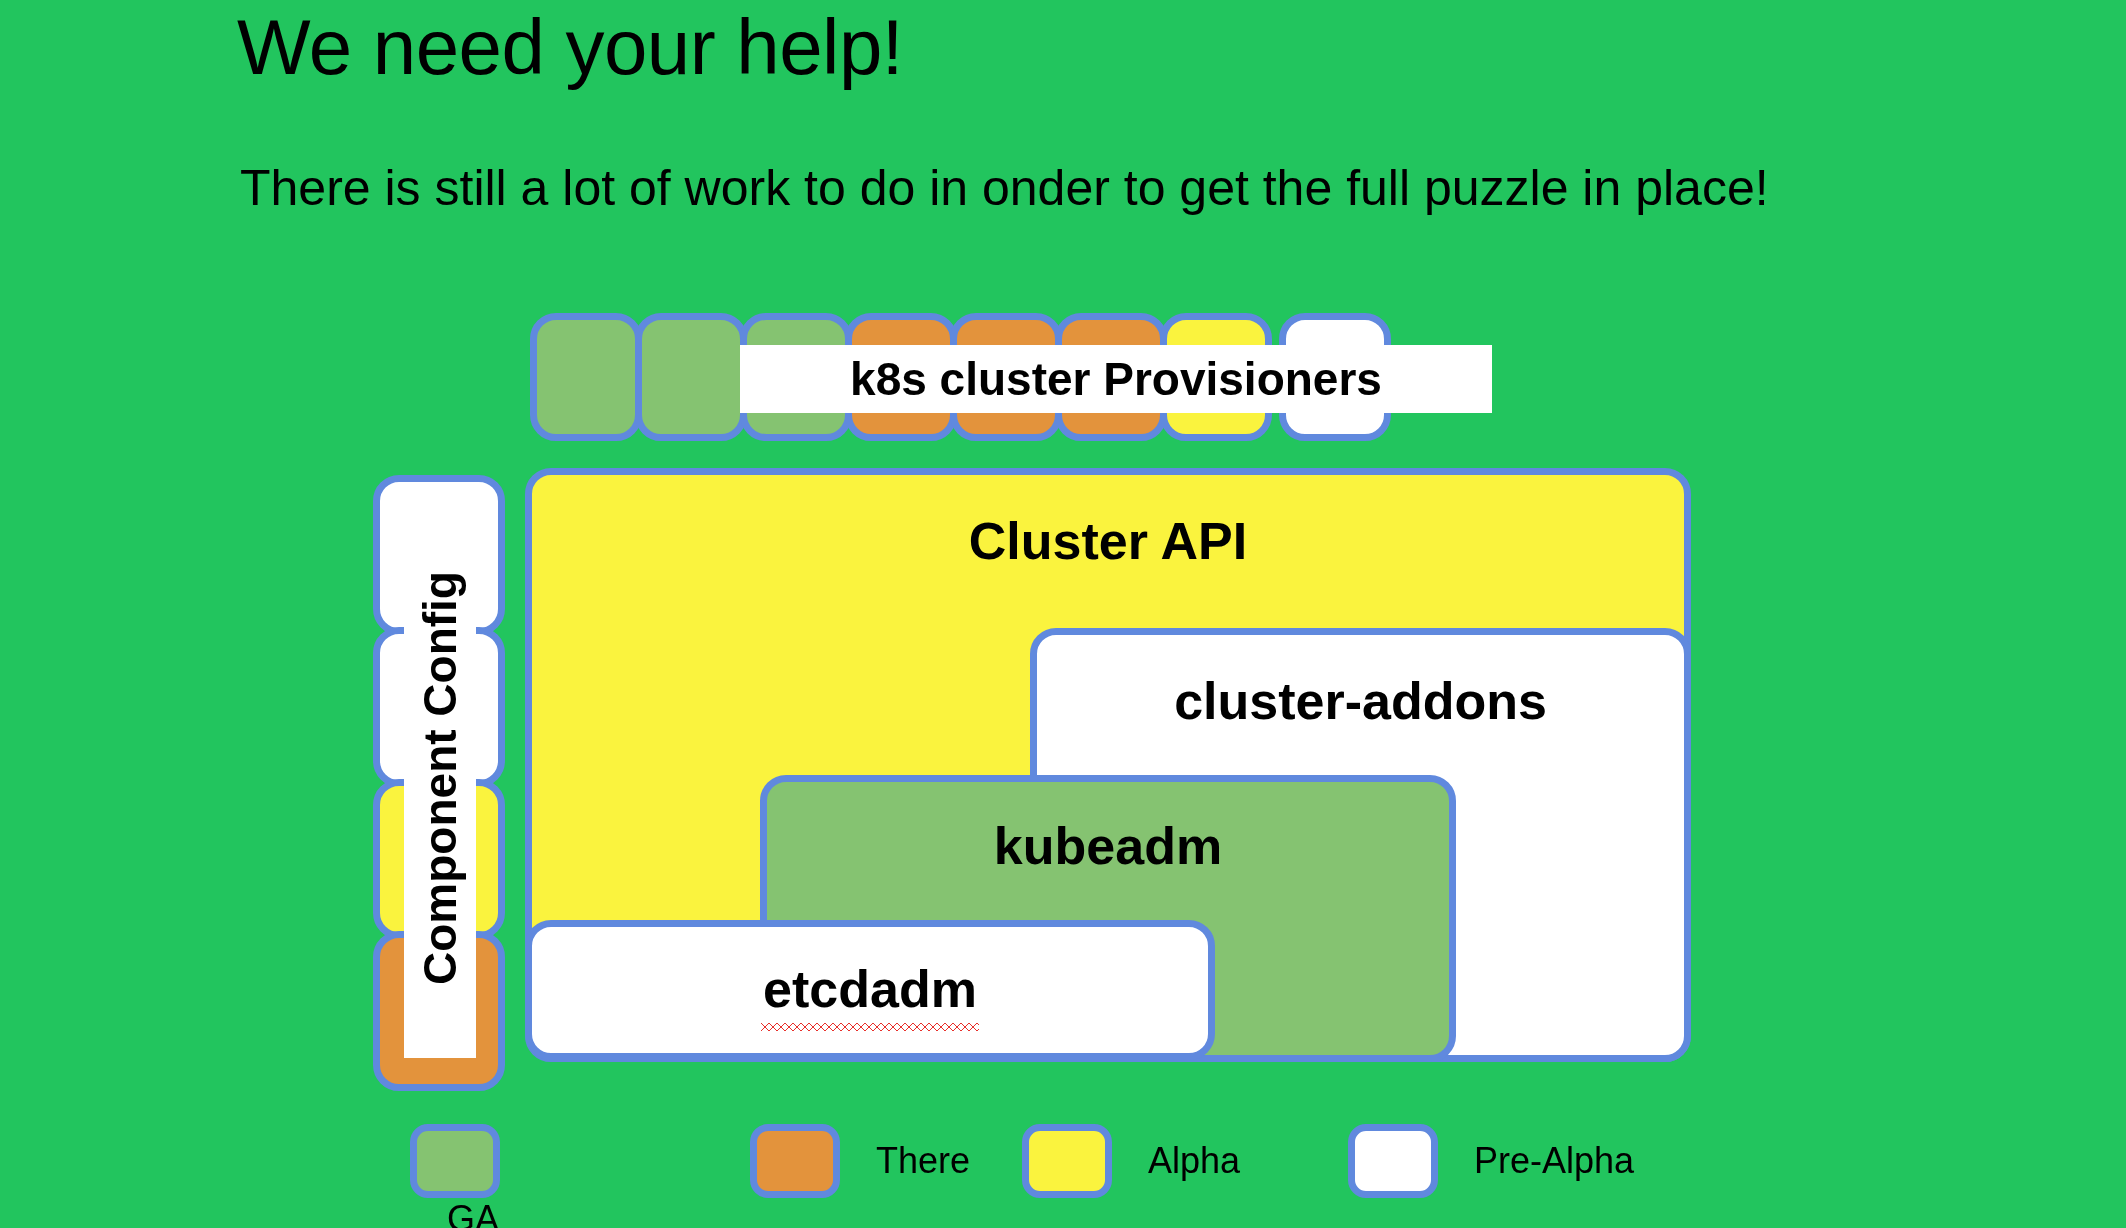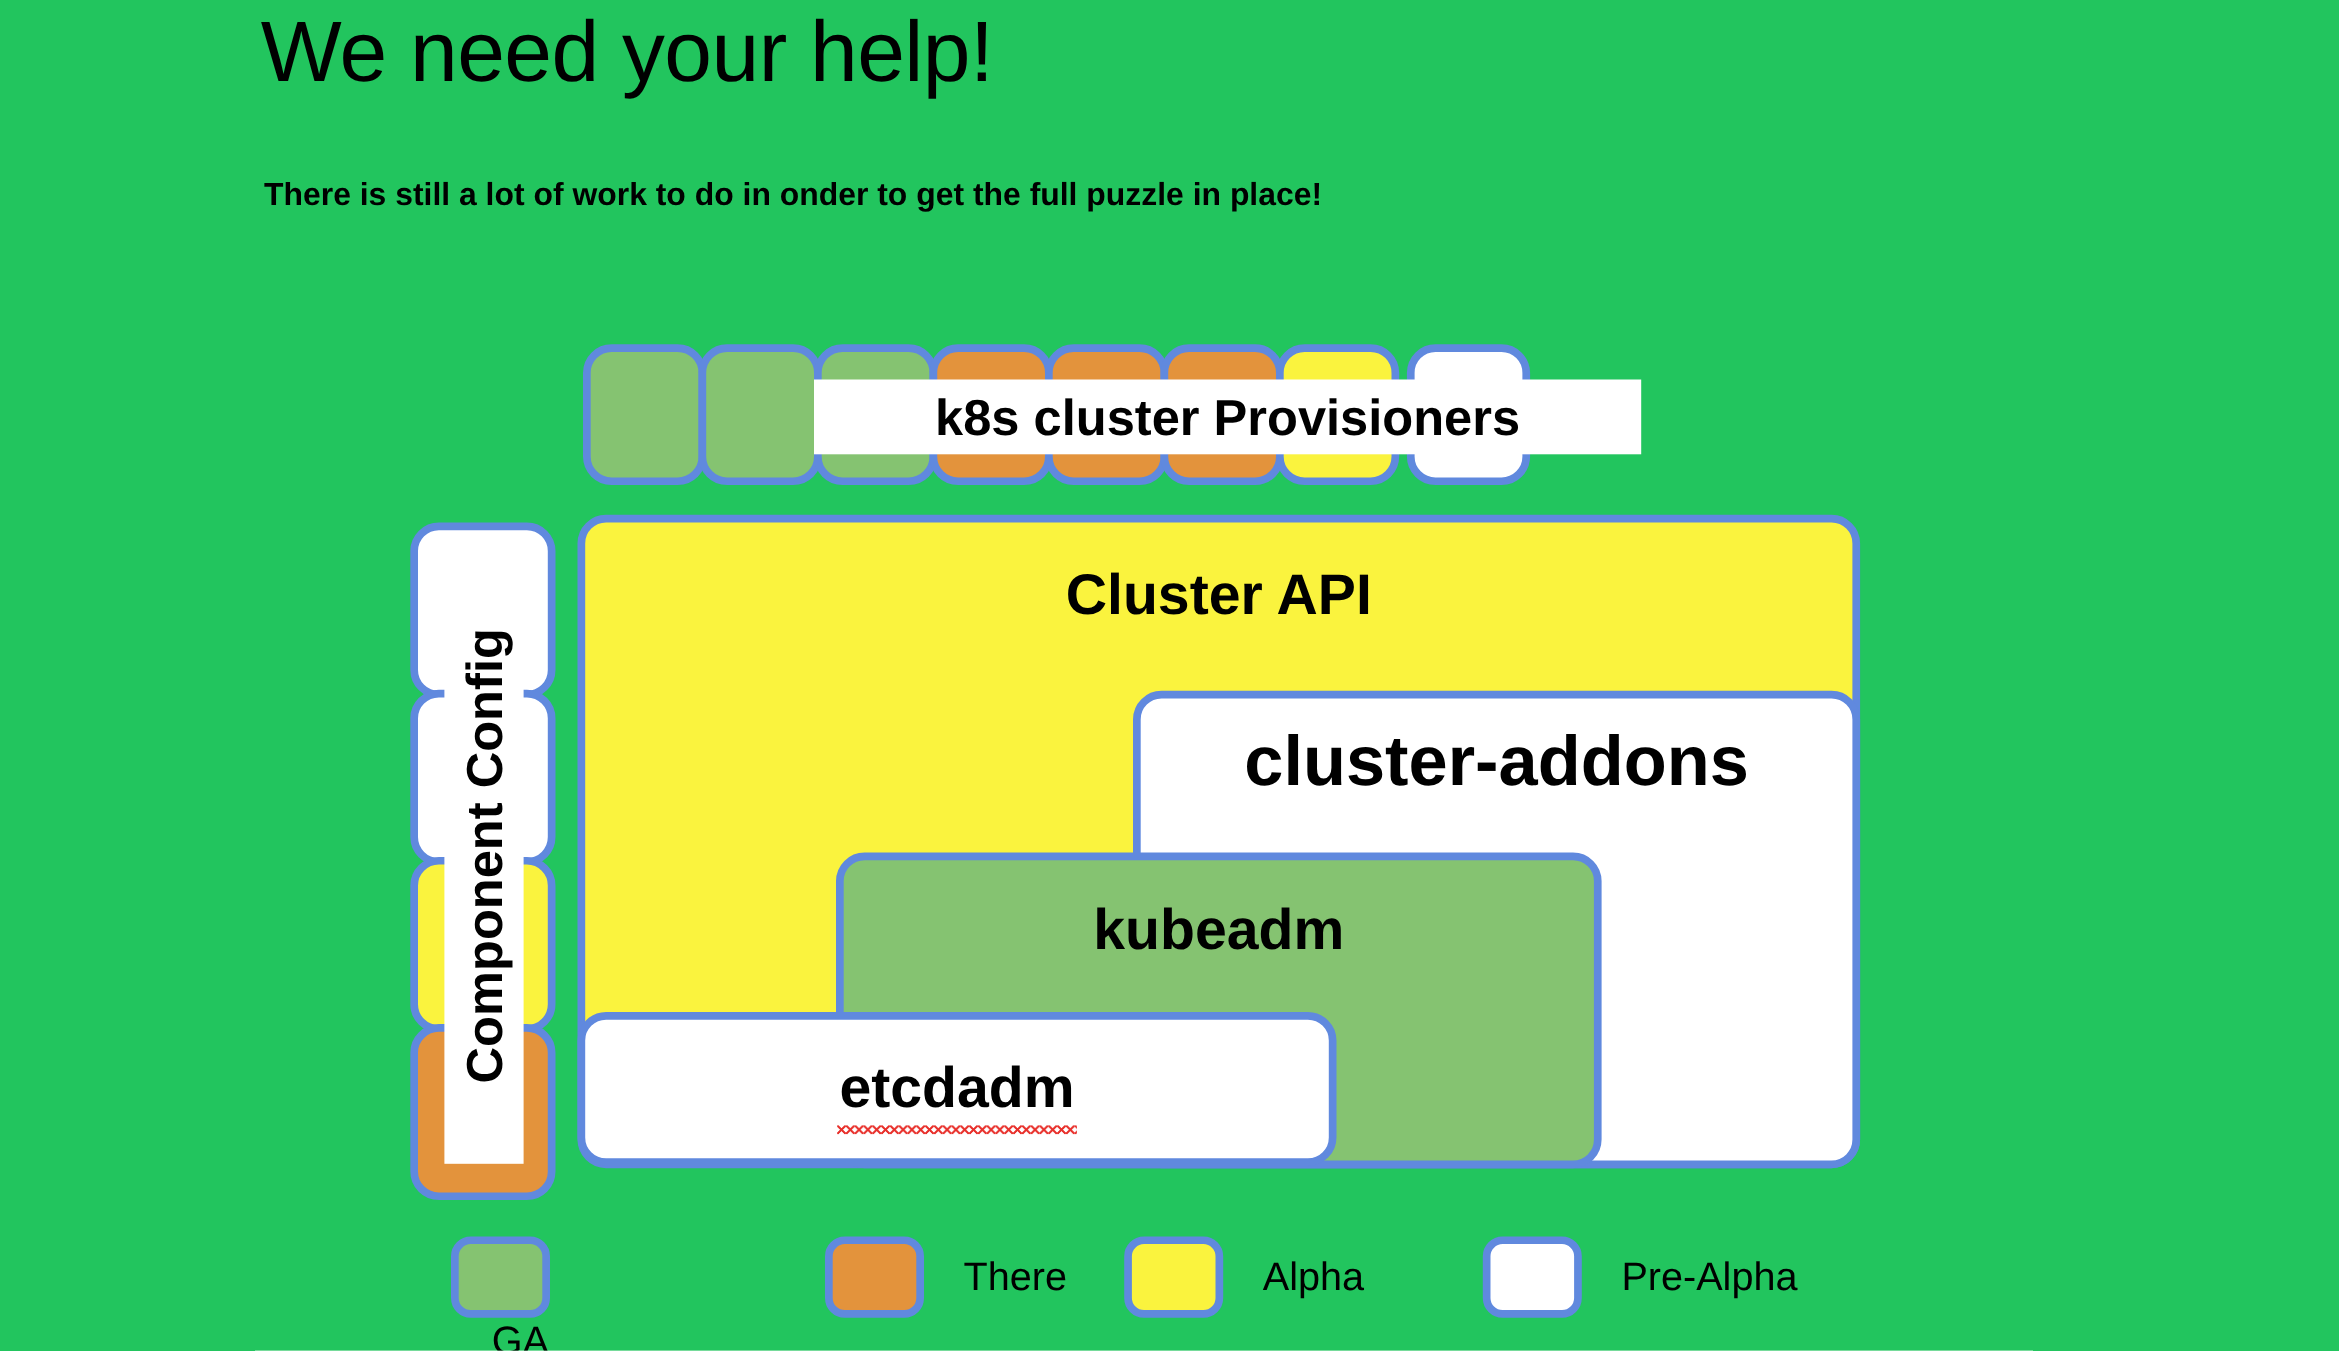--- a/index.html
+++ b/index.html
@@ -29,23 +29,23 @@
     line-height: 1.0;
     font-weight: 400;
     letter-spacing: -0.5px;
     white-space: nowrap;
     color: #000;
   }
   #subtitle {
     position: absolute;
     left: 240px;
     top: 163px;
-    font-size: 29px;
+    font-size: 50px;
     line-height: 1.0;
-    font-weight: 700;
+    font-weight: 400;
     white-space: nowrap;
     color: #000;
   }
 
   
   .node {
     position: absolute;
     box-sizing: border-box;
     border: 7px solid #6089DE;
     border-radius: 26px;
@@ -126,21 +126,21 @@
   #cluster-api {
     left: 525px;  top: 468px;  width: 1166px; height: 594px;
     z-index: 10;
   }
   #cluster-api > .node-label { top: 36px; font-size: 52px; }
 
   #cluster-addons {
     left: 1030px; top: 628px; width: 661px; height: 434px;
     z-index: 20;
   }
-  #cluster-addons > .node-label { top: 20px; font-size: 64px; }
+  #cluster-addons > .node-label { top: 36px; font-size: 52px; }
 
   #kubeadm {
     left: 760px;  top: 775px;  width: 696px; height: 287px;
     z-index: 30;
   }
   #kubeadm > .node-label { top: 34px; font-size: 52px; }
 
   #etcdadm {
     left: 525px;  top: 920px;  width: 690px; height: 140px;
     z-index: 40;

